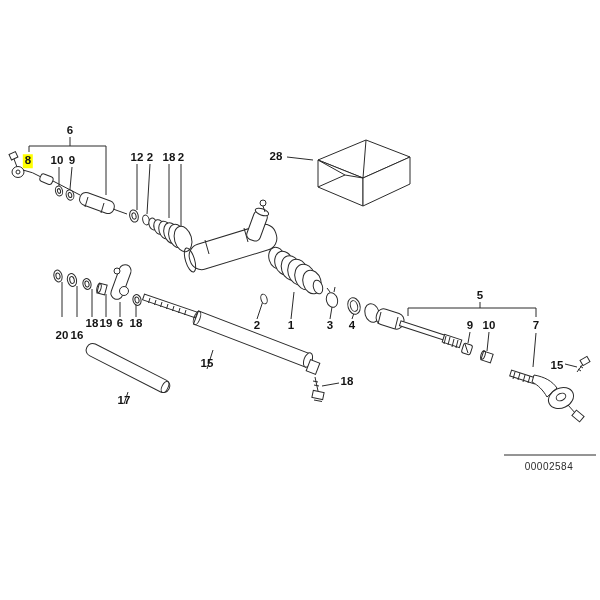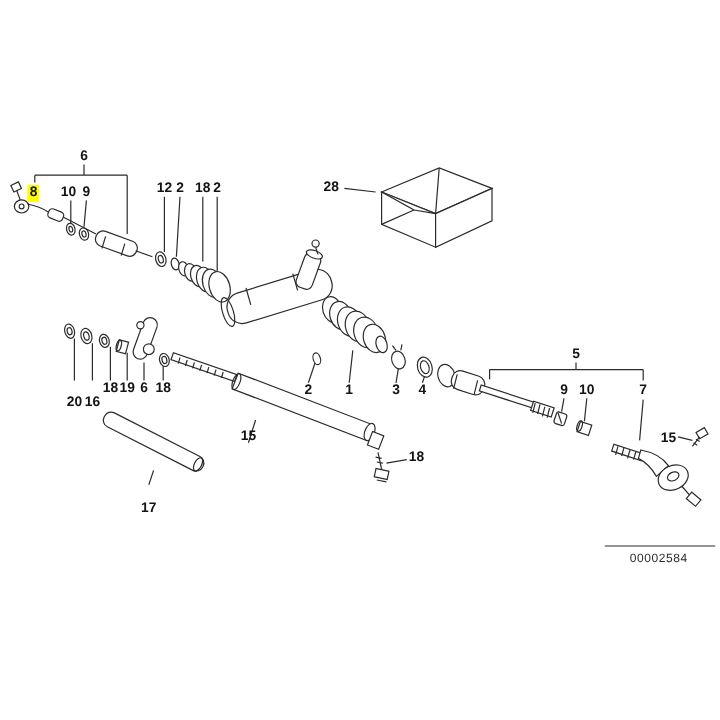--- a/index.html
+++ b/index.html
@@ -238,19 +238,19 @@
       <div class="part-label" style="left: 257px; top: 326px;">2</div>
       <div class="part-label" style="left: 291px; top: 326px;">1</div>
       <div class="part-label" style="left: 330px; top: 326px;">3</div>
       <div class="part-label" style="left: 352px; top: 326px;">4</div>
       <div class="part-label" style="left: 480px; top: 296px;">5</div>
       <div class="part-label" style="left: 470px; top: 326px;">9</div>
       <div class="part-label" style="left: 489px; top: 326px;">10</div>
       <div class="part-label" style="left: 536px; top: 326px;">7</div>
       <div class="part-label" style="left: 557px; top: 366px;">15</div>
       <div class="part-label" style="left: 207px; top: 364px;">15</div>
-      <div class="part-label" style="left: 124px; top: 424px;">17</div>
+      <div class="part-label" style="left: 124px; top: 401px;">17</div>
       <div class="part-label" style="left: 347px; top: 382px;">18</div>
     </div>
 
   <div class="diagram-id">00002584</div>
 
 </div>
 
 </body></html>

